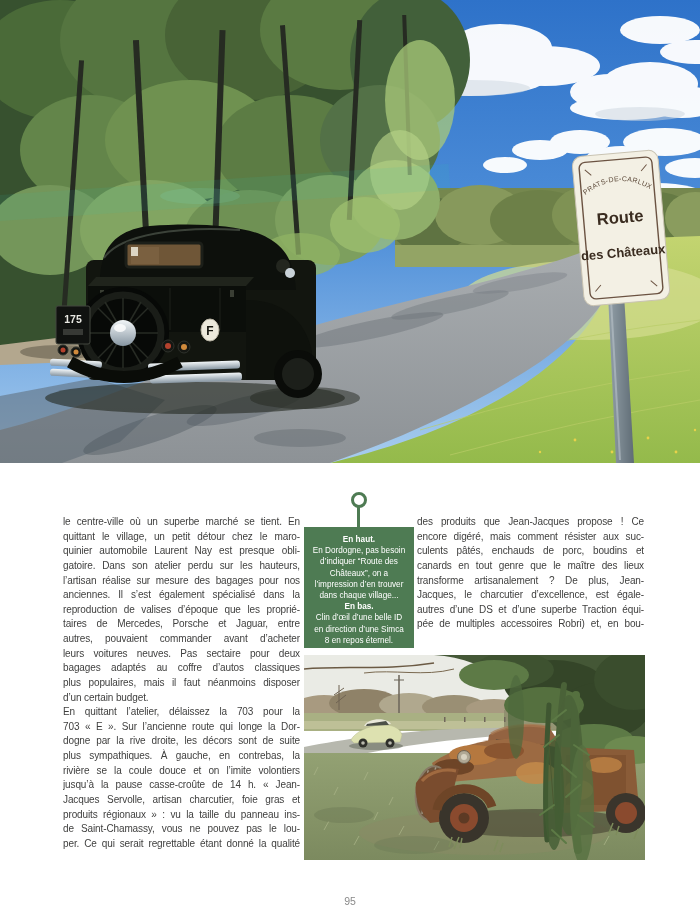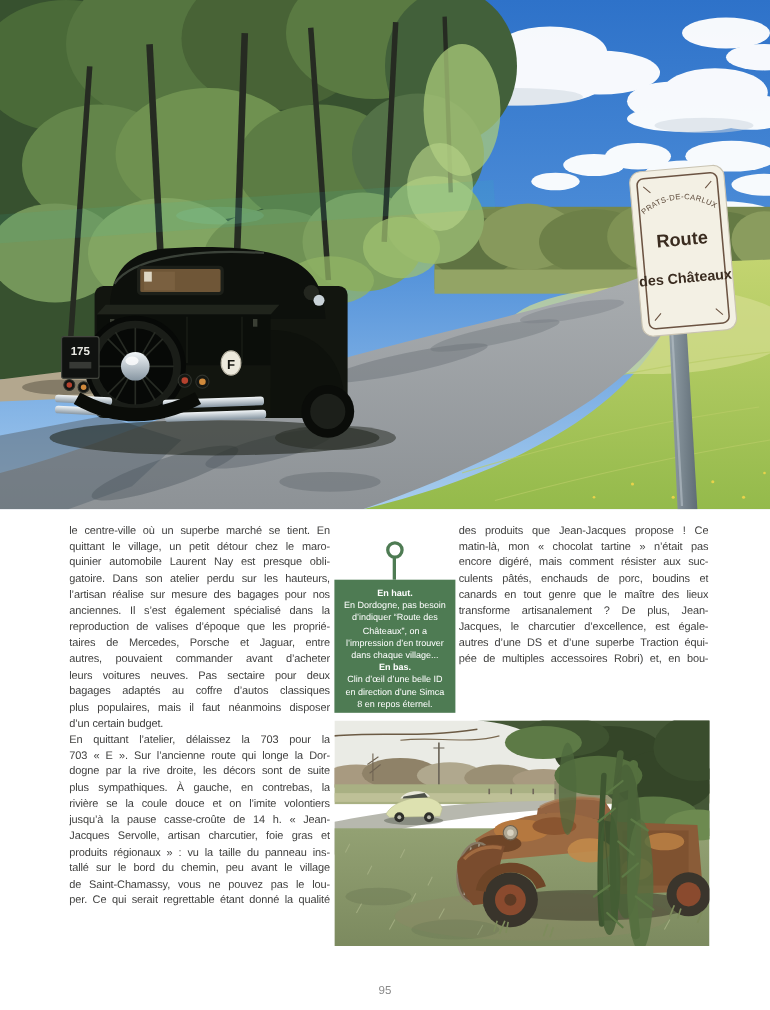--- a/index.html
+++ b/index.html
@@ -1,20 +1,20 @@
 <!DOCTYPE html>
 <html><head>
 <meta charset="utf-8">
 <style>
   html,body{margin:0;padding:0;}
   body{width:700px;height:918px;background:#ffffff;font-family:"Liberation Sans",sans-serif;position:relative;}
   .page{position:absolute;inset:0;width:700px;height:918px;overflow:hidden;background:#fff;}
   .top-photo{position:absolute;left:0;top:0;width:700px;height:463px;}
   .bottom-photo{position:absolute;left:304px;top:655px;width:341px;height:205px;}
-  .col{position:absolute;top:476px;color:#3f3f3e;font-size:10px;letter-spacing:-0.12px;}
+  .col{position:absolute;top:515px;color:#3f3f3e;font-size:10px;letter-spacing:-0.12px;}
   .col-left{left:63px;width:237px;}
   .col-right{left:417px;width:227px;}
   .line{height:14.63px;line-height:14.63px;white-space:nowrap;overflow:hidden;
         text-align:justify;text-align-last:justify;}
   .line.flush{text-align-last:left;}
   .callout{position:absolute;left:304px;top:527px;width:110px;height:121px;background:#4e7b53;
            color:#ffffff;text-align:center;padding-top:7px;box-sizing:border-box;}
   .cline{font-size:8.2px;line-height:11.2px;height:11.2px;white-space:nowrap;overflow:hidden;}
   .cline.bold{font-weight:bold;}
   .pin-ring{position:absolute;left:351px;top:492px;width:10px;height:10px;border:3px solid #4e7b53;
@@ -269,21 +269,20 @@
       <div class="line">plus populaires, mais il faut néanmoins disposer</div>
       <div class="line flush">d’un certain budget.</div>
       <div class="line">En quittant l’atelier, délaissez la 703 pour la</div>
       <div class="line">703 « E ». Sur l’ancienne route qui longe la Dor-</div>
       <div class="line">dogne par la rive droite, les décors sont de suite</div>
       <div class="line">plus sympathiques. À gauche, en contrebas, la</div>
       <div class="line">rivière se la coule douce et on l’imite volontiers</div>
       <div class="line">jusqu’à la pause casse-croûte de 14 h. « Jean-</div>
       <div class="line">Jacques Servolle, artisan charcutier, foie gras et</div>
       <div class="line">produits régionaux » : vu la taille du panneau ins-</div>
-      <div class="line">tallé sur le bord du chemin, peu avant le village</div>
       <div class="line">de Saint-Chamassy, vous ne pouvez pas le lou-</div>
       <div class="line">per. Ce qui serait regrettable étant donné la qualité</div>
     </div>
 
   <div class="pin-ring"></div>
   <div class="pin-stem"></div>
 
   <div class="callout">
       <div class="cline bold">En haut.</div>
       <div class="cline">En Dordogne, pas besoin</div>
@@ -292,21 +291,20 @@
       <div class="cline">l’impression d’en trouver</div>
       <div class="cline">dans chaque village...</div>
       <div class="cline bold">En bas.</div>
       <div class="cline">Clin d’œil d’une belle ID</div>
       <div class="cline">en direction d’une Simca</div>
       <div class="cline">8 en repos éternel.</div>
     </div>
 
   <div class="col col-right">
       <div class="line">des produits que Jean-Jacques propose ! Ce</div>
-      <div class="line">matin-là, mon « chocolat tartine » n’était pas</div>
       <div class="line">encore digéré, mais comment résister aux suc-</div>
       <div class="line">culents pâtés, enchauds de porc, boudins et</div>
       <div class="line">canards en tout genre que le maître des lieux</div>
       <div class="line">transforme artisanalement ? De plus, Jean-</div>
       <div class="line">Jacques, le charcutier d’excellence, est égale-</div>
       <div class="line">autres d’une DS et d’une superbe Traction équi-</div>
       <div class="line">pée de multiples accessoires Robri) et, en bou-</div>
     </div>
 
   <div class="bottom-photo">

